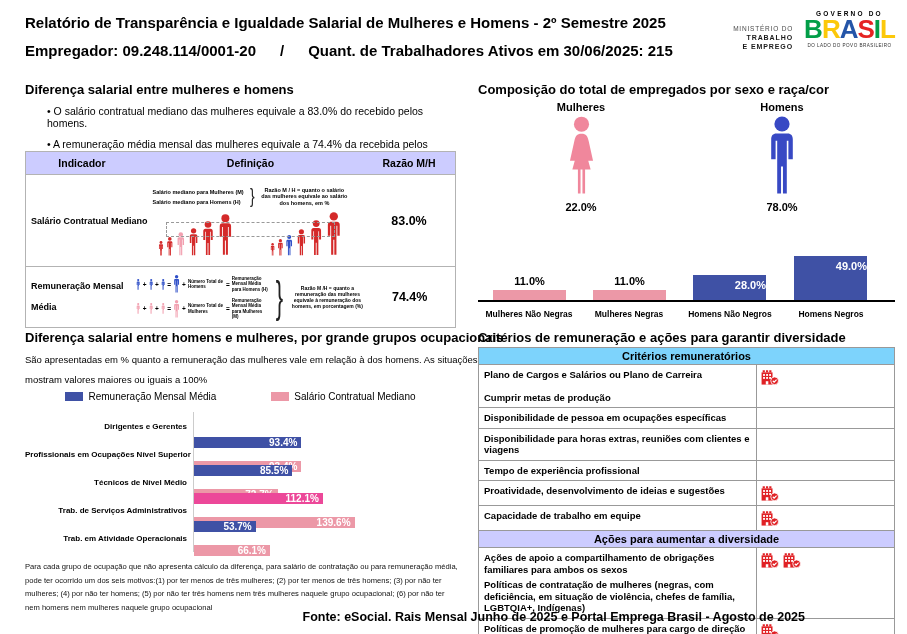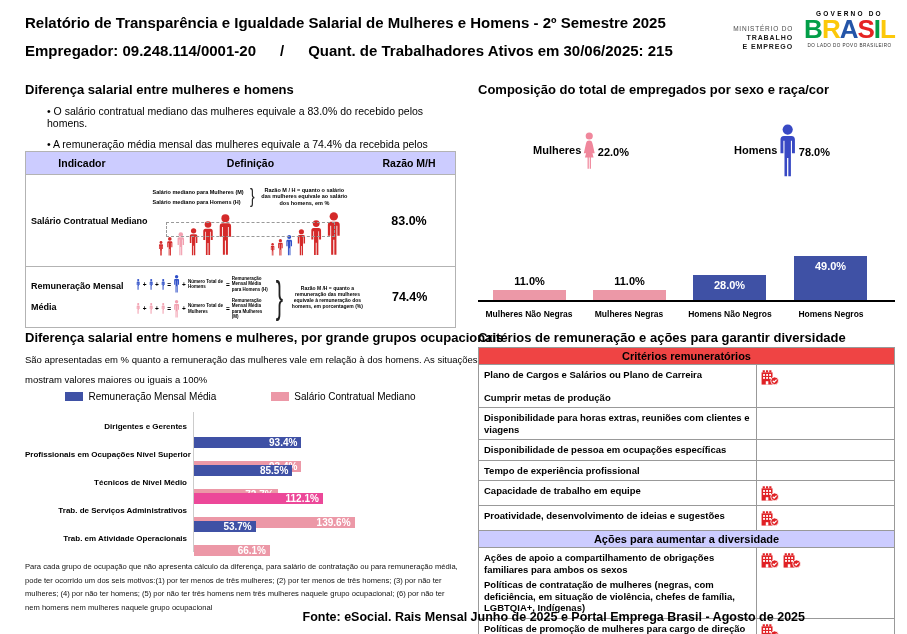--- a/index.html
+++ b/index.html
@@ -47,30 +47,30 @@
 
   .def2 { display:flex; align-items:center; justify-content:center; gap:4px; }
   .eqcol { display:flex; flex-direction:column; gap:5px; }
   .eqline { display:flex; align-items:center; gap:2px; font-size:6.5px; font-weight:bold; }
   .eqtxt { font-size:4.5px; font-weight:bold; line-height:5.2px; width:36px; }
   .brace-lg { font-size:44px; font-weight:200; transform:scaleX(.5); color:#222; line-height:40px; }
   .def-note2 { width:74px; font-size:5px; font-weight:bold; text-align:center; line-height:6px; }
 
   
   #r1-figs { left:478px; top:96px; width:417px; height:124px; }
-  .fig { position:absolute; top:12px; width:96px; display:flex; flex-direction:row; align-items:center; }
+  .fig { position:absolute; top:5px; width:96px; display:flex; flex-direction:column; align-items:center; }
   .fig-label, .fig-pct { font-size:11px; font-weight:bold; }
   .fig-icon { margin-top:3px; }
   .fig-pct { margin-top:5px; }
 
   #race { left:478px; top:245px; width:417px; height:57px; border-bottom:2px solid #000; }
   .rbar { position:absolute; bottom:0; width:73px; }
   .rbar .bar { width:100%; position:relative; }
   .lab-out { position:absolute; bottom:calc(100% + 3px); width:100%; text-align:center; font-size:11px; font-weight:bold; }
-  .lab-in { position:absolute; top:4px; width:100%; text-align:center; font-size:11px; font-weight:bold; color:#fff; }
+  .lab-in { position:absolute; top:4px; width:100%; text-align:right; font-size:11px; font-weight:bold; color:#fff; }
   #race-cats { left:478px; top:309px; width:417px; height:14px; }
   .rcat { position:absolute; font-size:8.5px; font-weight:bold; text-align:center; width:110px; }
 
   
   #l2-notes { font-size:9.5px; line-height:20px; }
   #l2-legend { display:flex; justify-content:center; gap:55px; font-size:10px; align-items:center; width:431px; }
   .leg { display:flex; align-items:center; }
   .sw { width:18px; height:9px; margin-right:5px; }
   #l2-chart { width:431px; }
   .hrow { display:flex; align-items:center; height:28px; }
@@ -390,54 +390,54 @@
             <span>66.1%</span>
           </div>
       </div>
     </div>
   </div>
 
   <div class="abs" id="l2-foot" style="left:25px; top:560px;">Para cada grupo de ocupação que não apresenta cálculo da diferença, para salário de contratação ou para remuneração média, pode ter ocorrido um dos seis motivos:(1) por ter menos de três mulheres; (2) por ter menos de três homens; (3) por não ter mulheres; (4) por não ter homens; (5) por não ter três homens nem três mulheres naquele grupo ocupacional; (6) por não ter nem homens nem mulheres naquele grupo ocupacional</div>
 
   <div class="abs sect-h" style="left:478px; top:330px;">Critérios de remuneração e ações para garantir diversidade</div>
   <div class="abs" id="r2-table">
-    <div class="r2-sect" style="background: #ef4444;">Critérios remuneratórios</div>
+    <div class="r2-sect" style="background: #7dd3fc;">Critérios remuneratórios</div>
     <div class="r2-row">
       <div class="r2-text">
         <div>Plano de Cargos e Salários ou Plano de Carreira</div>
         <div class="r2-gap">Cumprir metas de produção</div>
       </div>
       <div class="r2-icons">
         <svg viewBox="0 0 21 19" width="18" height="16" style="color: rgb(224, 33, 37);">
             <use href="#company"></use>
           </svg>
       </div>
     </div>
     <div class="r2-row">
+      <div class="r2-text">Disponibilidade de pessoa em ocupações específicas</div>
+      <div class="r2-icons"></div>
+    </div>
+    <div class="r2-row">
       <div class="r2-text">Disponibilidade para horas extras, reuniões com clientes e viagens</div>
       <div class="r2-icons"></div>
     </div>
     <div class="r2-row">
-      <div class="r2-text">Disponibilidade de pessoa em ocupações específicas</div>
-      <div class="r2-icons"></div>
-    </div>
-    <div class="r2-row">
       <div class="r2-text">Tempo de experiência profissional</div>
       <div class="r2-icons"></div>
     </div>
     <div class="r2-row">
+      <div class="r2-text">Proatividade, desenvolvimento de ideias e sugestões</div>
+      <div class="r2-icons">
+        <svg viewBox="0 0 21 19" width="18" height="16" style="color: rgb(224, 33, 37);">
+            <use href="#company"></use>
+          </svg>
+      </div>
+    </div>
+    <div class="r2-row">
       <div class="r2-text">Capacidade de trabalho em equipe</div>
-      <div class="r2-icons">
-        <svg viewBox="0 0 21 19" width="18" height="16" style="color: rgb(224, 33, 37);">
-            <use href="#company"></use>
-          </svg>
-      </div>
-    </div>
-    <div class="r2-row">
-      <div class="r2-text">Proatividade, desenvolvimento de ideias e sugestões</div>
       <div class="r2-icons">
         <svg viewBox="0 0 21 19" width="18" height="16" style="color: rgb(224, 33, 37);">
             <use href="#company"></use>
           </svg>
       </div>
     </div>
     <div class="r2-sect" style="background: rgb(204, 204, 255);">Ações para aumentar a diversidade</div>
     <div class="r2-row">
       <div class="r2-text">
         <div>Ações de apoio a compartilhamento de obrigações familiares para ambos os sexos</div>

